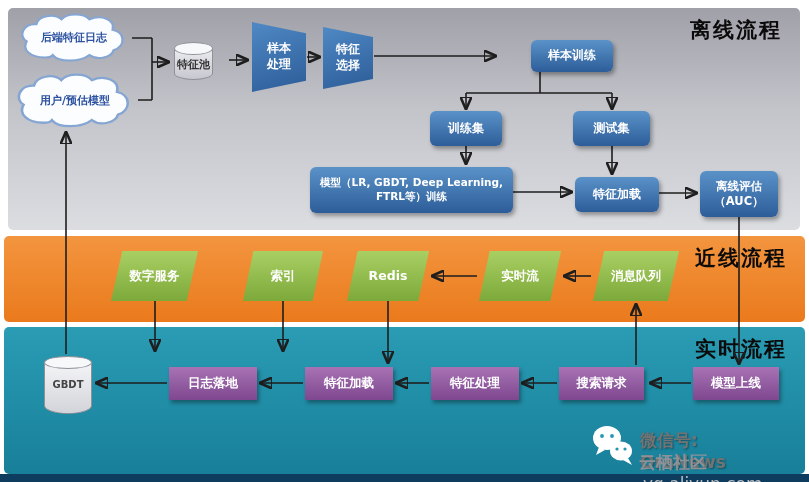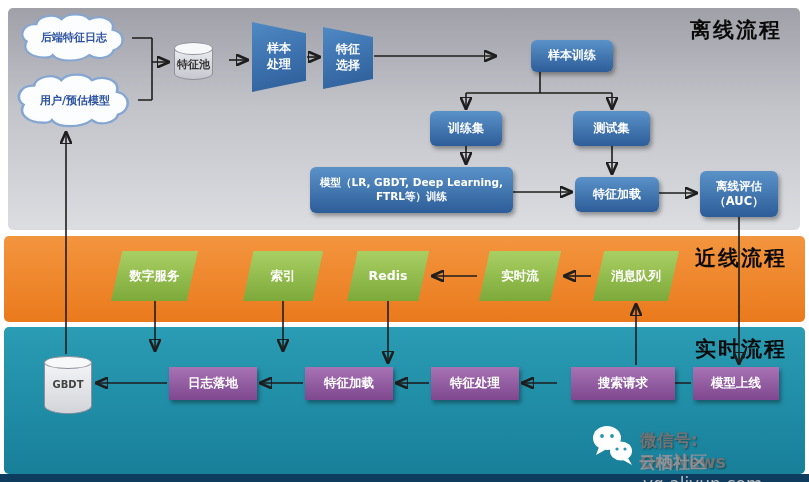--- a/index.html
+++ b/index.html
@@ -178,21 +178,21 @@
 
   <div class="node purple" style="left:169px;top:367px;width:88px;height:33px;">
     <span>日志落地</span>
   </div>
   <div class="node purple" style="left:305px;top:367px;width:88px;height:33px;">
     <span>特征加载</span>
   </div>
   <div class="node purple" style="left:431px;top:367px;width:88px;height:33px;">
     <span>特征处理</span>
   </div>
-  <div class="node purple" style="left:559px;top:367px;width:104px;height:33px;margin-left:12px;">
+  <div class="node purple" style="left:559px;top:367px;width:85px;height:33px;">
     <span>搜索请求</span>
   </div>
   <div class="node purple" style="left:693px;top:367px;width:86px;height:33px;">
     <span>模型上线</span>
   </div>
 
   <div class="watermark">
     <svg class="wm-icon" viewBox="0 0 46 46">
       <g fill="#ffffff">
         <ellipse cx="17" cy="16" rx="14" ry="12"></ellipse>

